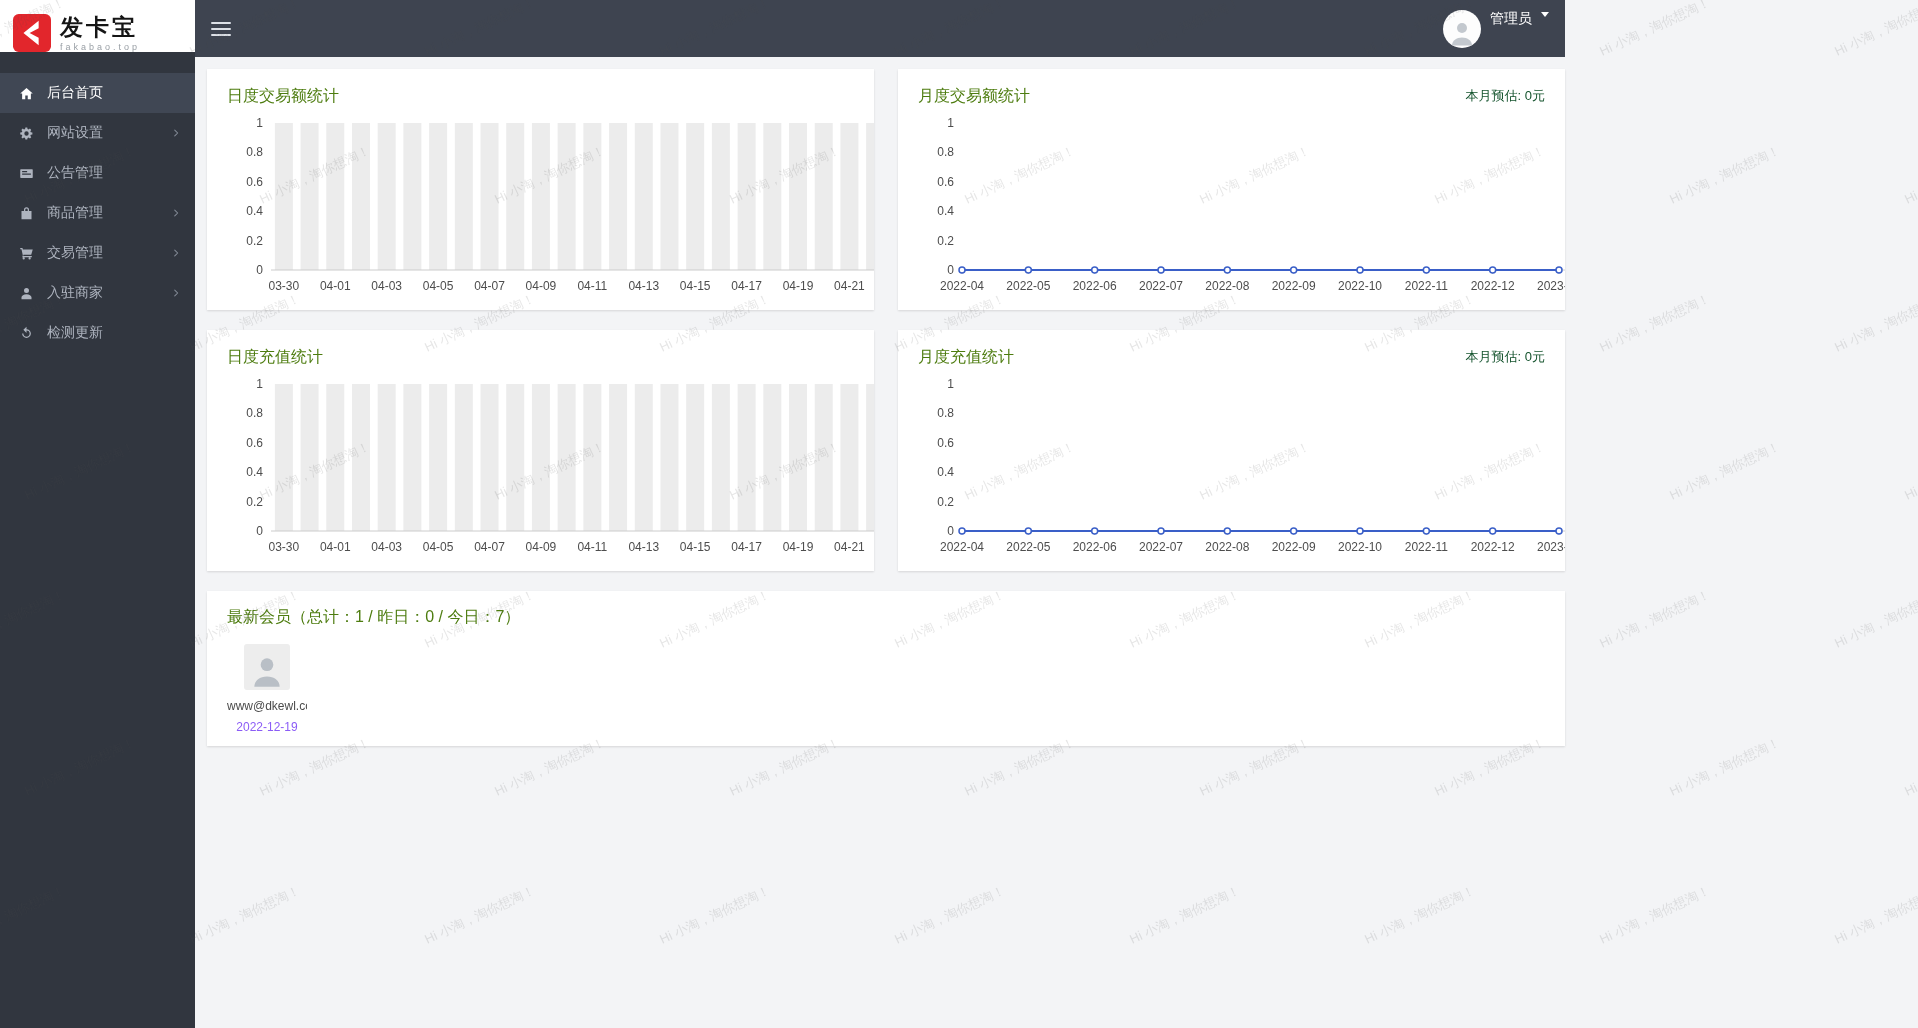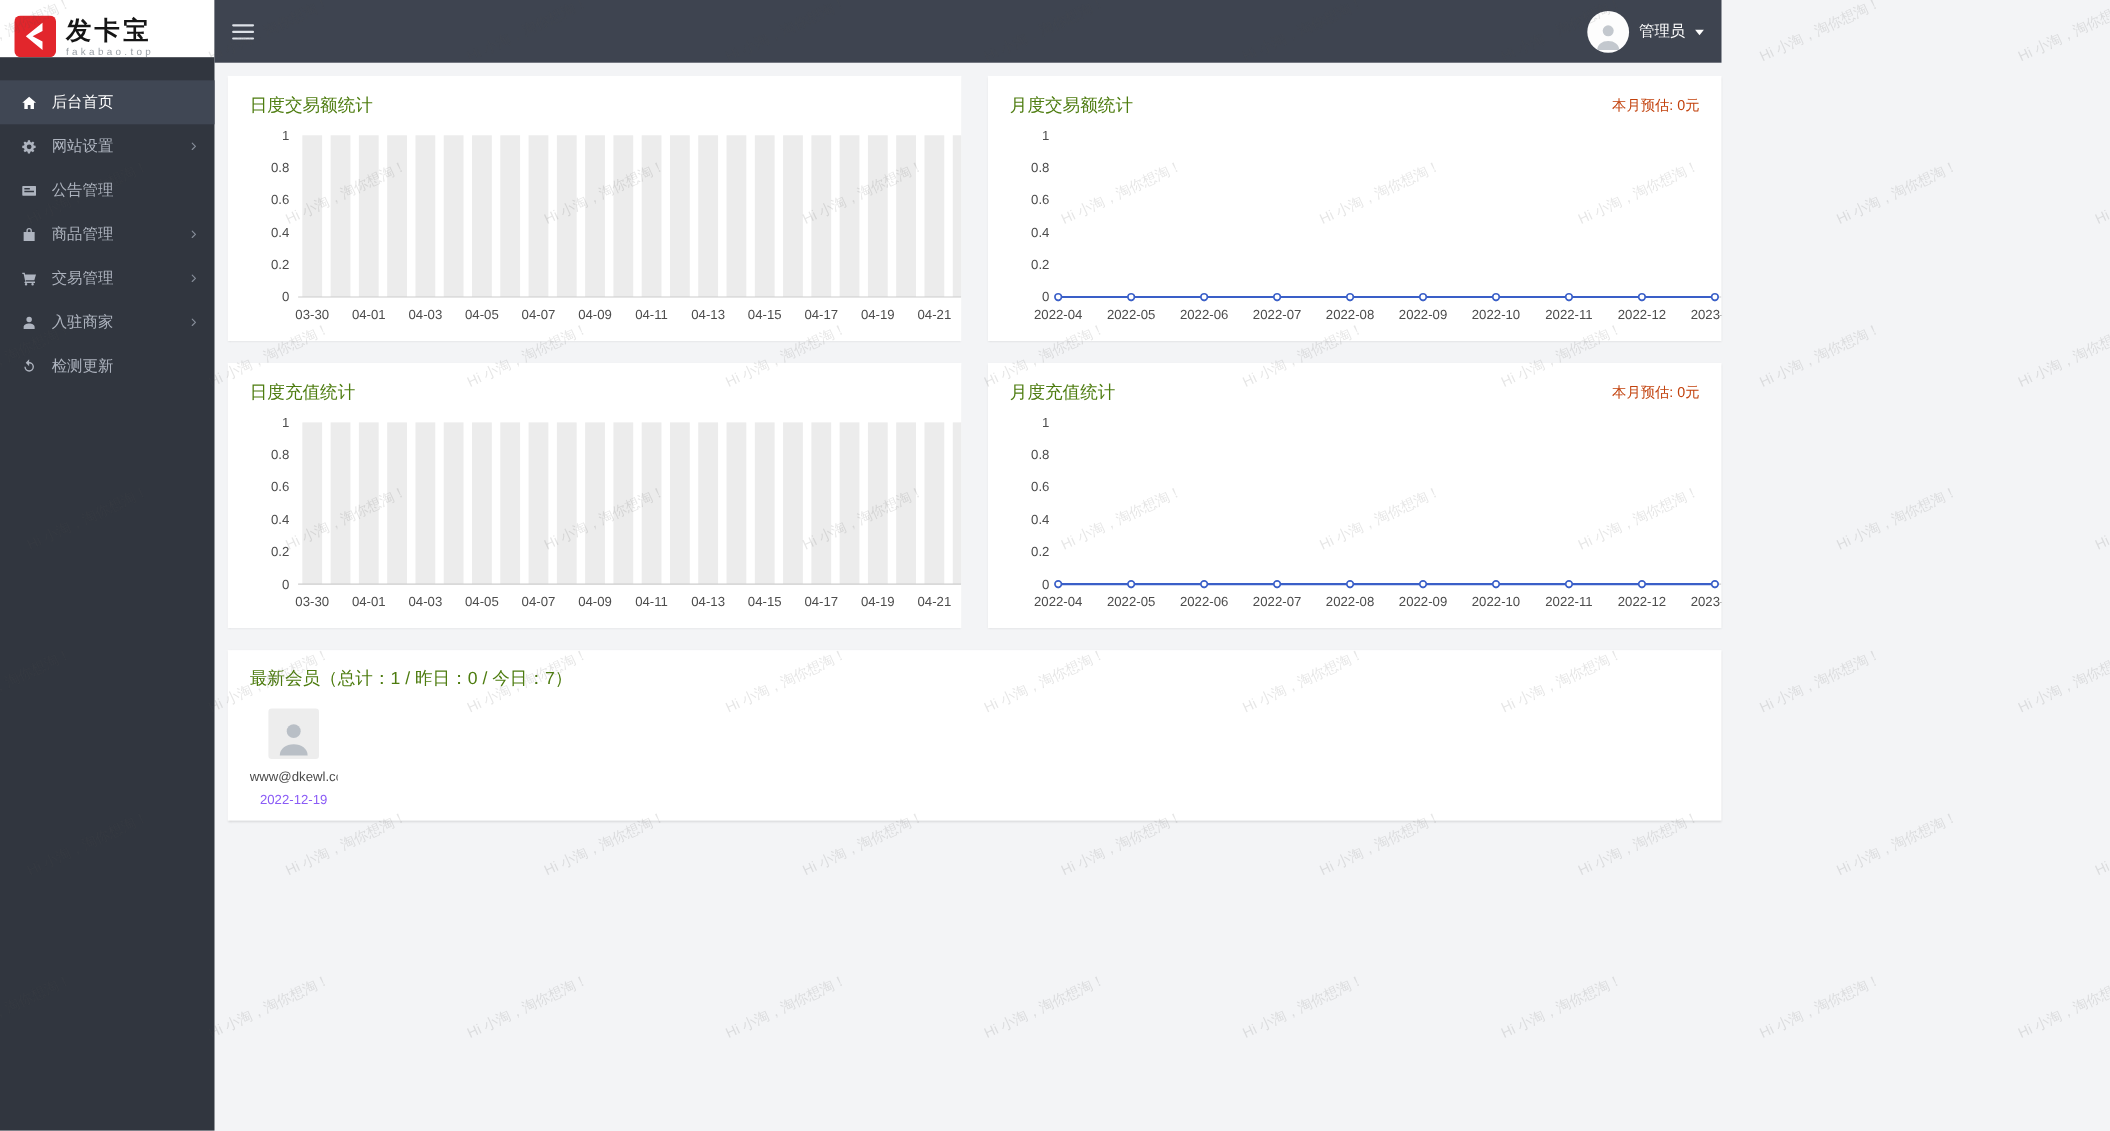--- a/index.html
+++ b/index.html
@@ -27,32 +27,32 @@
   .mi-icon svg{width:15px;height:15px;fill:currentColor}
   .mi-label{flex:1;margin-left:13px}
   .mi-chevron{display:inline-flex;color:#868d99}
   .mi-chevron svg{width:10px;height:10px}
 
   
   .main{flex:1;display:flex;flex-direction:column;min-width:0}
   .topbar{height:57px;background:#3e4450;display:flex;align-items:center;padding:0 16px}
   .hamburger{width:20px;cursor:pointer;display:flex;flex-direction:column;gap:4px;padding:4px 0}
   .hamburger i{display:block;height:2px;background:#dde1e7;border-radius:1px}
-  .topbar-right{margin-left:auto;display:flex;align-items:center;gap:9px;cursor:pointer}
+  .topbar-right{margin-left:auto;display:flex;align-items:flex-start;gap:9px;cursor:pointer}
   .topbar-avatar{width:38px;height:38px;border-radius:50%;background:#fdfdfd;display:flex;align-items:flex-end;justify-content:center;overflow:hidden}
   .topbar-avatar svg{width:30px;height:30px;fill:#c3c8ce}
   .user-name{color:#fff;font-size:14px}
   .caret{width:0;height:0;border-left:4px solid transparent;border-right:4px solid transparent;border-top:5px solid #fff;margin-top:2px}
 
   .content{padding:12px 0 12px 12px;flex:1}
   .charts-grid{display:grid;grid-template-columns:1fr 1fr;gap:20px 24px}
   .card{background:#fff;box-shadow:0 1px 2px rgba(0,0,0,.12);padding:16px 20px 12px;overflow:hidden}
   .card-header{display:flex;align-items:center;justify-content:space-between;margin-bottom:6px;min-height:22px}
   .card-title{font-size:16px;font-weight:normal;color:#4d7c0f}
-  .card-estimate{font-size:13px;color:#c2410c}
+  .card-estimate{font-size:13px;color:#14532d}
   .chart{height:185px;margin-right:-20px}
 
   .members-card{margin-top:20px;min-height:150px}
   #members-list{display:flex;gap:26px}
   .member{display:inline-flex;flex-direction:column;align-items:center;margin-top:16px;cursor:pointer;max-width:82px}
   .member-avatar{width:46px;height:46px;background:#ededed;border-radius:3px;display:flex;align-items:flex-end;justify-content:center;overflow:hidden}
   .member-avatar svg{width:38px;height:38px;fill:#b9bfc6}
   .member-email{font-size:12px;color:#4a4a4a;margin-top:9px;white-space:nowrap;max-width:80px;overflow:hidden}
   .member-date{font-size:12px;color:#8b5cf6;margin-top:7px}
 

